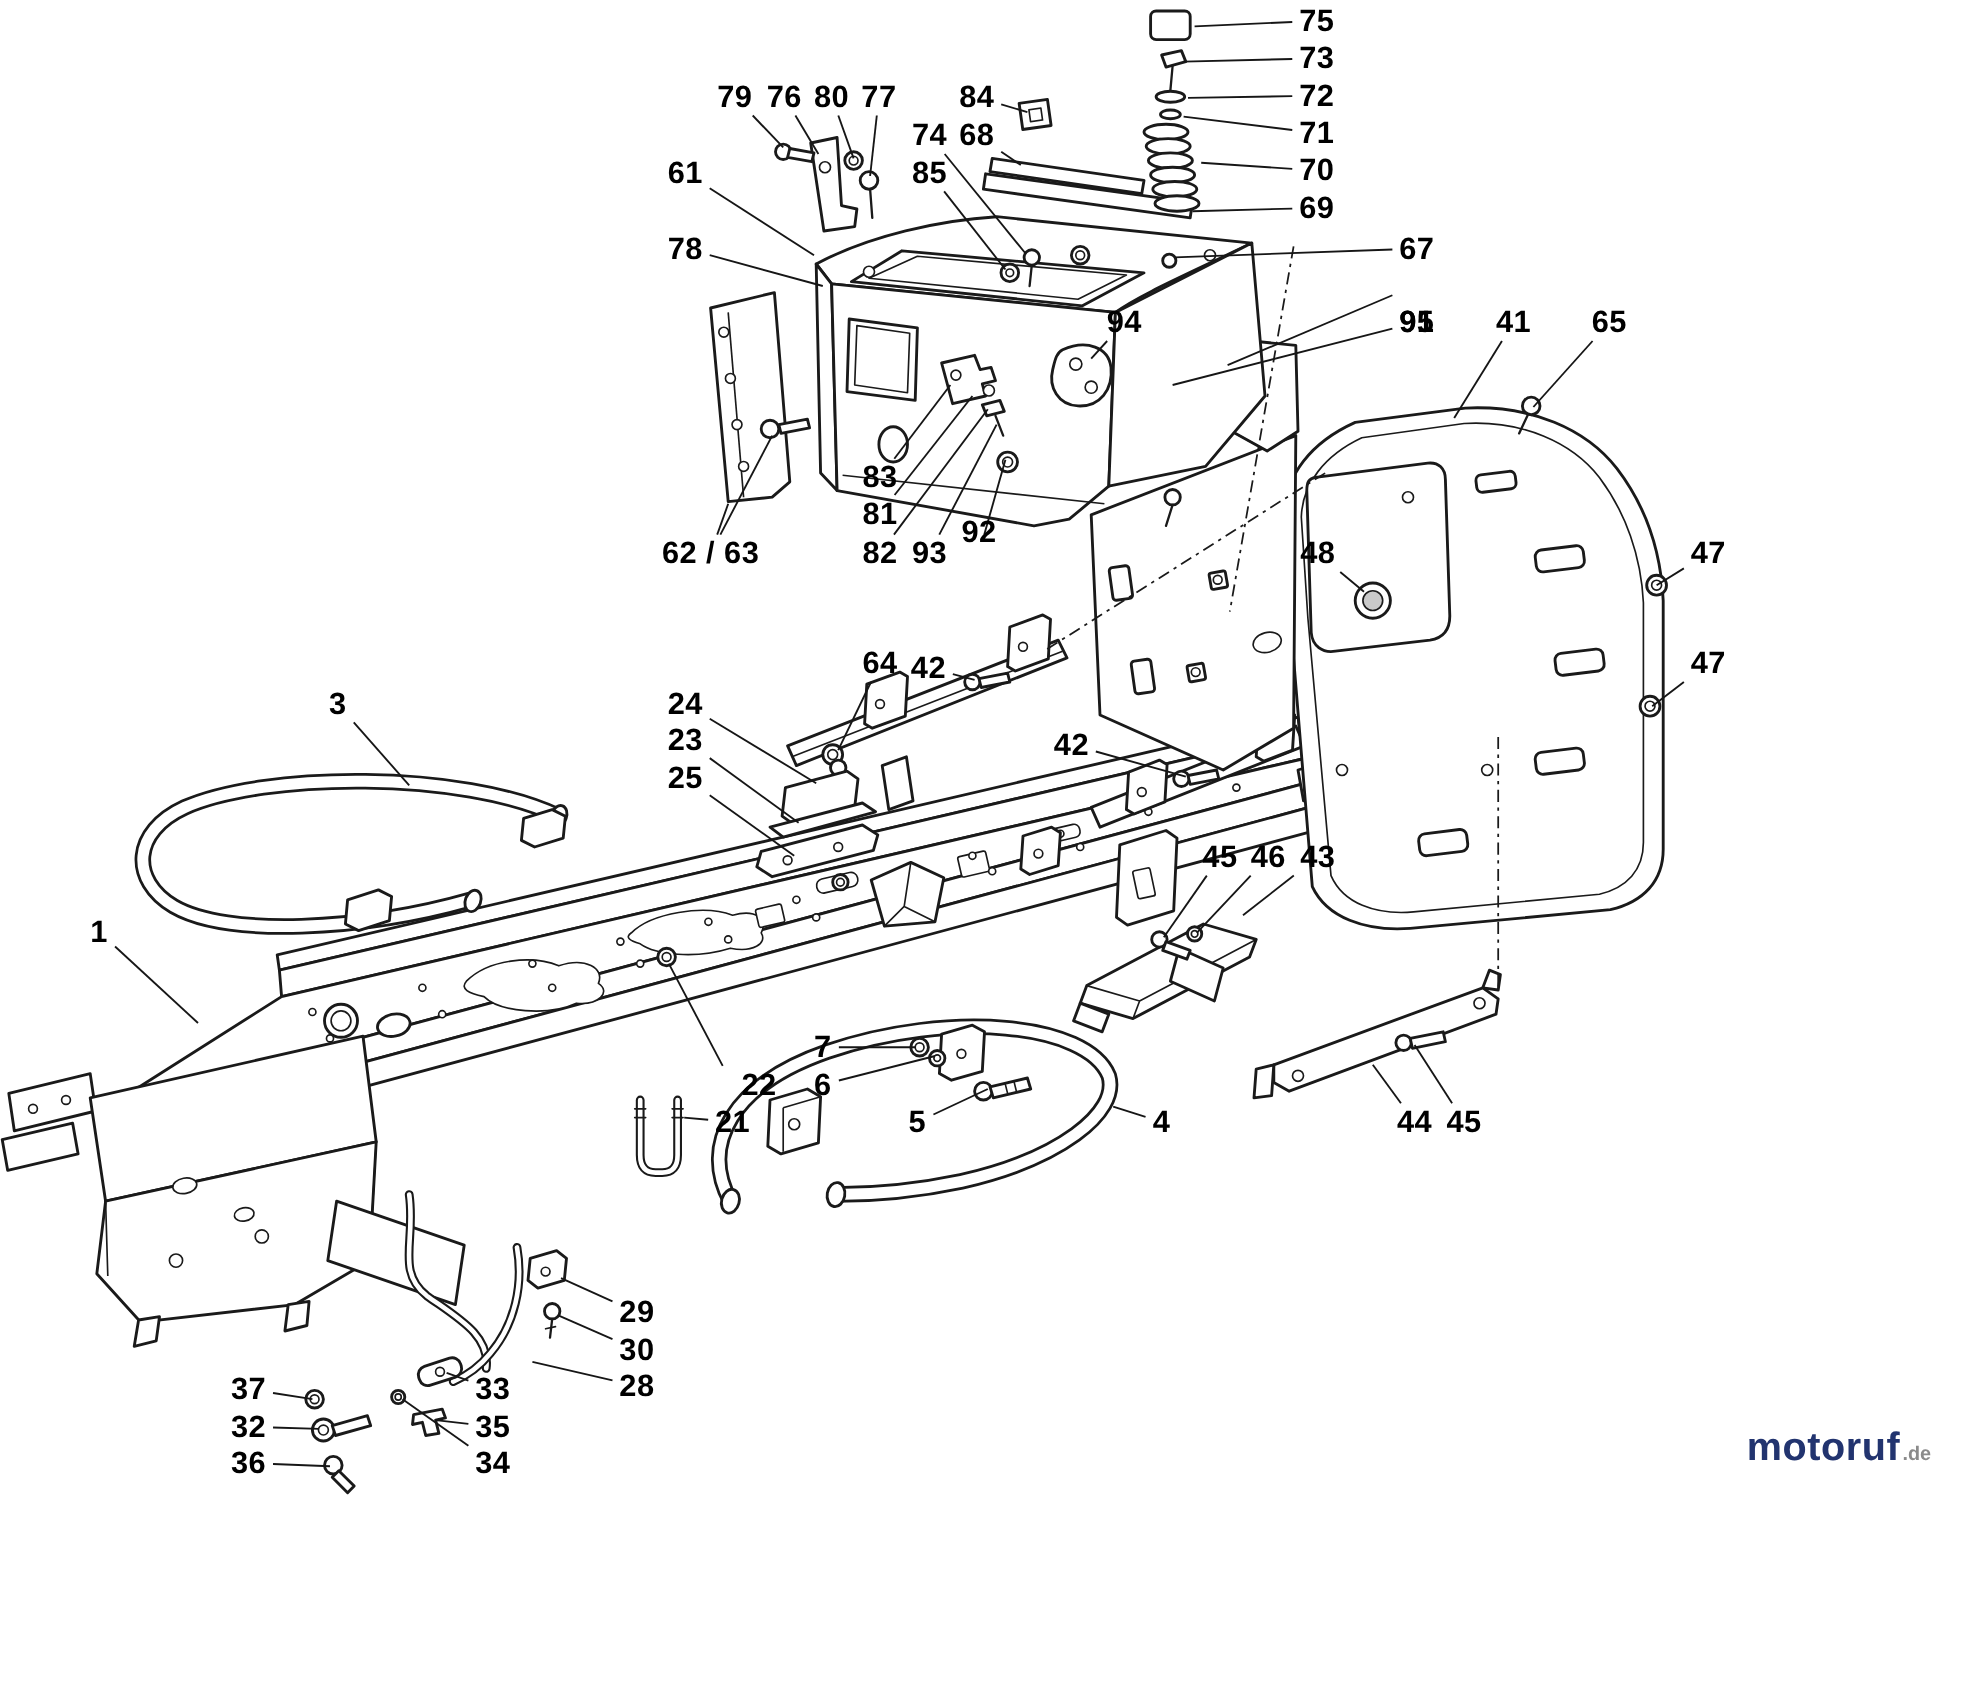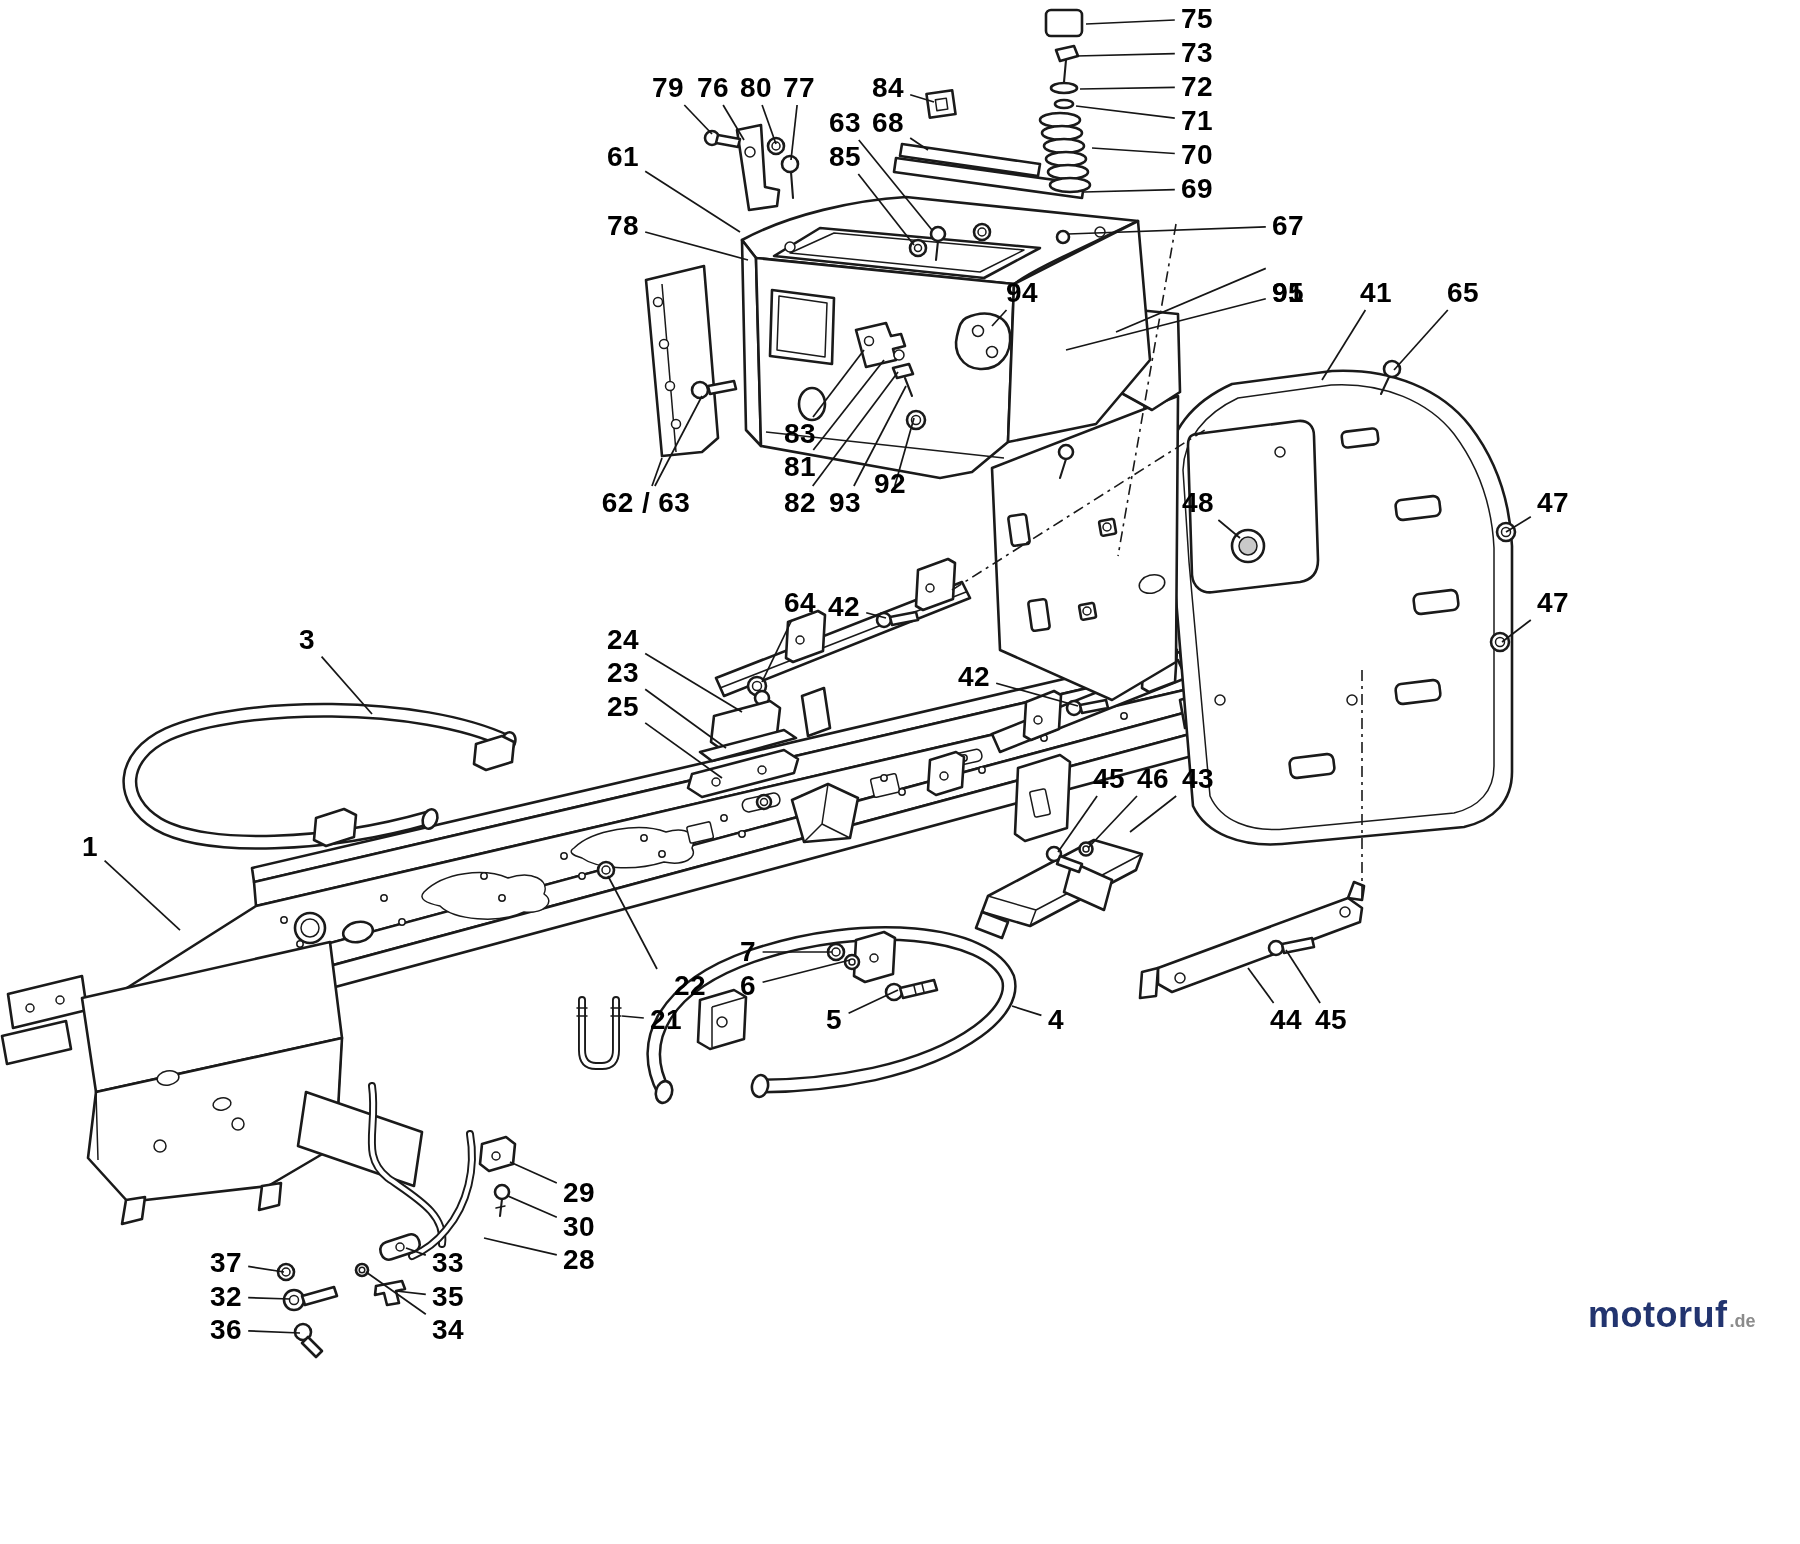--- a/index.html
+++ b/index.html
@@ -427,21 +427,21 @@
       <div class="callout" style="left: 1197px; top: 53px;">73</div>
       <div class="callout" style="left: 1197px; top: 87px;">72</div>
       <div class="callout" style="left: 1197px; top: 121px;">71</div>
       <div class="callout" style="left: 1197px; top: 155px;">70</div>
       <div class="callout" style="left: 1197px; top: 189px;">69</div>
       <div class="callout" style="left: 668px; top: 88px;">79</div>
       <div class="callout" style="left: 713px; top: 88px;">76</div>
       <div class="callout" style="left: 756px; top: 88px;">80</div>
       <div class="callout" style="left: 799px; top: 88px;">77</div>
       <div class="callout" style="left: 888px; top: 88px;">84</div>
-      <div class="callout" style="left: 845px; top: 123px;">63</div>
+      <div class="callout" style="left: 845px; top: 123px;">74</div>
       <div class="callout" style="left: 888px; top: 123px;">68</div>
       <div class="callout" style="left: 845px; top: 157px;">85</div>
       <div class="callout" style="left: 623px; top: 157px;">61</div>
       <div class="callout" style="left: 623px; top: 226px;">78</div>
       <div class="callout" style="left: 1288px; top: 226px;">67</div>
       <div class="callout" style="left: 1288px; top: 259px; margin-top: 34px;">91</div>
       <div class="callout" style="left: 1288px; top: 293px;">95</div>
       <div class="callout" style="left: 1022px; top: 293px;">94</div>
       <div class="callout" style="left: 1376px; top: 293px;">41</div>
       <div class="callout" style="left: 1463px; top: 293px;">65</div>

